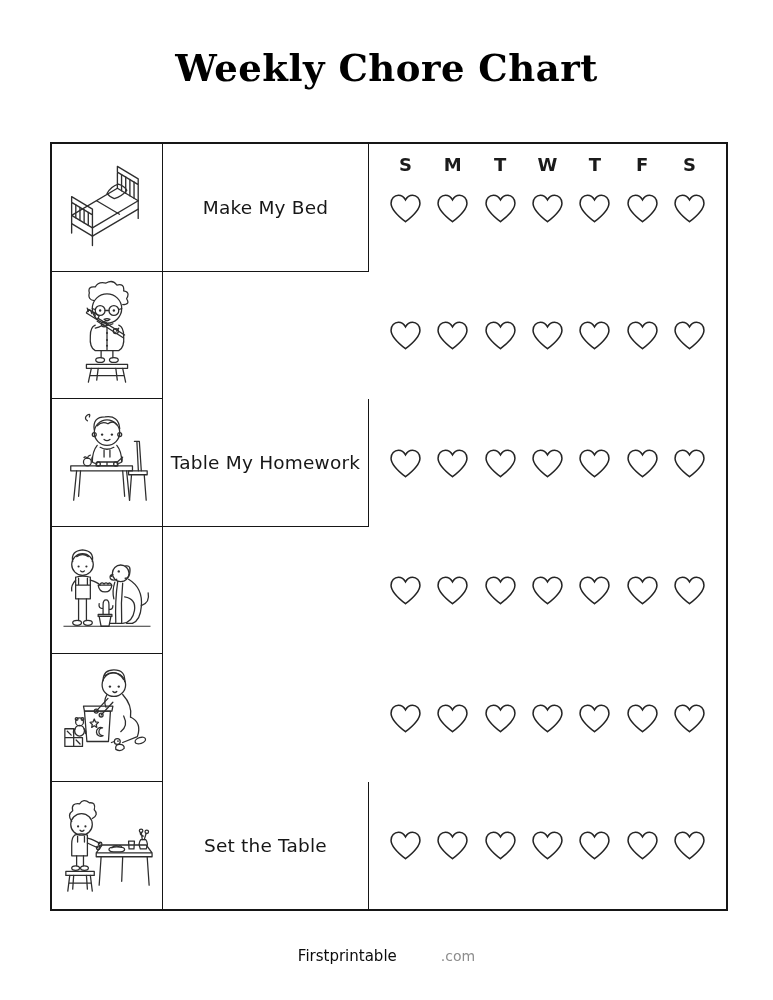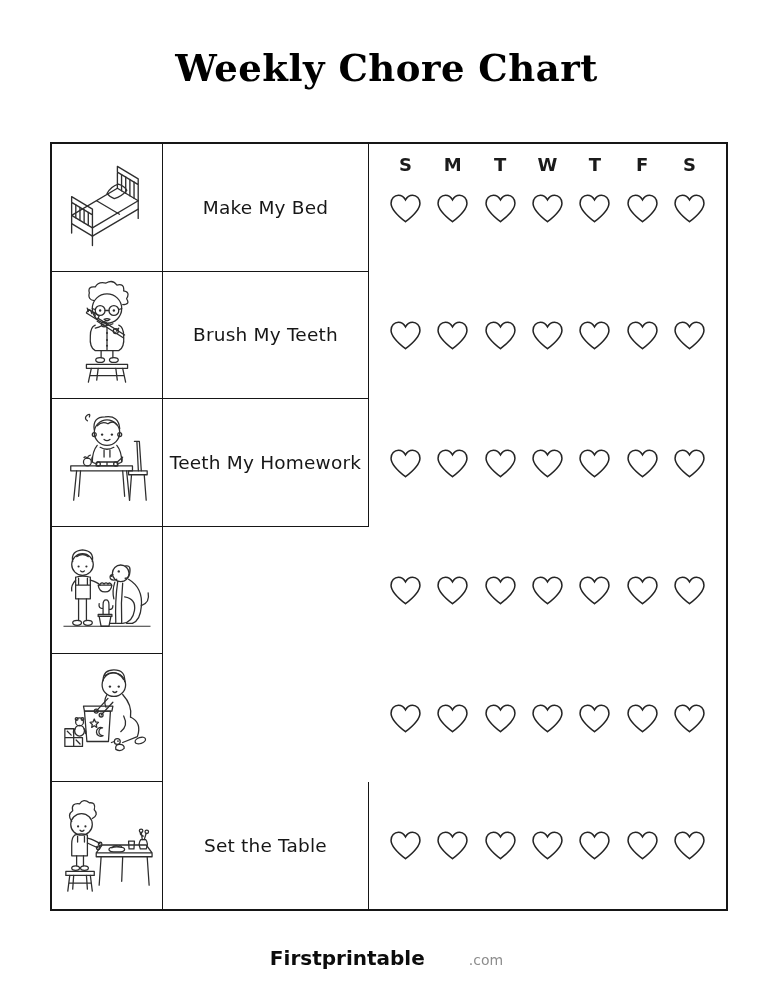--- a/index.html
+++ b/index.html
@@ -34,21 +34,21 @@
   }
   .day{width:37px;text-align:center;font-size:18px;font-weight:bold;color:#1b1b1b;}
   .hrow-wrap{flex:1;display:flex;align-items:center;}
   .hrow{width:100%;display:flex;justify-content:space-between;padding:0 18px;box-sizing:border-box;}
   .heart{width:37px;height:34px;display:block;cursor:pointer;}
   .heart use{fill:#ffffff;stroke:#242424;stroke-width:1.6;}
   .icon-svg{display:block;}
   g.art{fill:none;stroke:#2e2e2e;stroke-width:1.3;stroke-linecap:round;stroke-linejoin:round;}
   .dot{fill:#2e2e2e;stroke:none;}
   .footer{position:absolute;top:946px;left:0;width:773px;text-align:center;}
-  .brand{font-weight:bold;font-size:20px;color:#0c0c0c;}
+  .brand{font-weight:normal;font-size:15px;color:#0c0c0c;}
   .suffix{font-size:14px;color:#8d8d8d;margin-left:44px;}
 </style>
 </head>
 <body>
 
 <svg width="0" height="0" style="position:absolute" aria-hidden="true">
   <defs>
     <path id="heartShape" d="M18.5 32.5 C8.5 24.8 3.2 18.9 3.2 12.9 C3.2 8.2 6.7 4.5 11 4.5 C14.1 4.5 16.9 6.4 18.5 9.4 C20.1 6.4 22.9 4.5 26 4.5 C30.3 4.5 33.8 8.2 33.8 12.9 C33.8 18.9 28.5 24.8 18.5 32.5 Z"></path>
   </defs>
 </svg>
@@ -100,21 +100,20 @@
           <circle cx="59" cy="53" r="2.6"></circle>
         <path d="M38,50 Q42,49 44.5,47.5 M62,50 Q60.5,52 59.5,53"></path>
         <path d="M44,73 L44,80 M56,73 L56,80"></path>
         <ellipse cx="43" cy="82.5" rx="4.5" ry="2.5"></ellipse>
           <ellipse cx="57" cy="82.5" rx="4.5" ry="2.5"></ellipse>
         <path d="M29,87 L71,87 L71,91 L29,91 Z"></path>
         <path d="M34,91 L31,105 M66,91 L69,105 M41,91 L39.5,103 M59,91 L60.5,103 M32.5,98.5 L67.5,98.5"></path>
       </g>
     </svg>
   </div>
-  <div class="cell label-cell r2">Brush My Teeth</div>
 
   <div class="cell icon-cell r3">
     <svg class="icon-svg" viewBox="0 0 100 114" width="98" height="112">
       <g class="art">
         <path d="M30,15 Q26,12 30,9 Q33.5,7 32,11"></path>
         <circle cx="50" cy="27" r="13"></circle>
         <path d="M37,24 Q35,11 48,11 Q62,9 63,23 M40,20 Q45,15 51,18 Q56,14 60,19"></path>
         <circle cx="37" cy="29" r="2"></circle>
           <circle cx="63" cy="29" r="2"></circle>
         <circle class="dot" cx="45" cy="29" r="1.2"></circle>
@@ -130,21 +129,21 @@
         <circle cx="30" cy="57" r="4"></circle>
         <path d="M30,53 Q30.5,50.5 33,50 M30,53 Q27.5,51 26.5,52.5"></path>
         <path d="M13,61 L76,61 L76,66 L13,66 Z"></path>
         <path d="M19,66 L16,96 M70,66 L73,96 M23,66 L21,92 M66,66 L68,92"></path>
         <path d="M78,36 L83,36 L85,66 M80.5,36 L82,66"></path>
         <path d="M72,66 L91,66 L91,70 L72,70 Z"></path>
         <path d="M75,70 L73,96 M88,70 L90,96"></path>
       </g>
     </svg>
   </div>
-  <div class="cell label-cell r3">Teeth My Homework</div>
+  <div class="cell label-cell r3">Table My Homework</div>
 
   <div class="cell icon-cell r4">
     <svg class="icon-svg" viewBox="0 0 100 114" width="98" height="112">
       <g class="art">
         <path d="M6,94 L94,94" stroke-width="1"></path>
         <circle cx="25" cy="31" r="11"></circle>
         <path d="M15,28 Q13,17 25,16 Q37,17 35,28 M19,23 Q25,19 31,23"></path>
         <circle class="dot" cx="21" cy="33" r="1.1"></circle>
           <circle class="dot" cx="29" cy="33" r="1.1"></circle>
         <path d="M23,37.5 Q25,39.5 27,37.5"></path>

